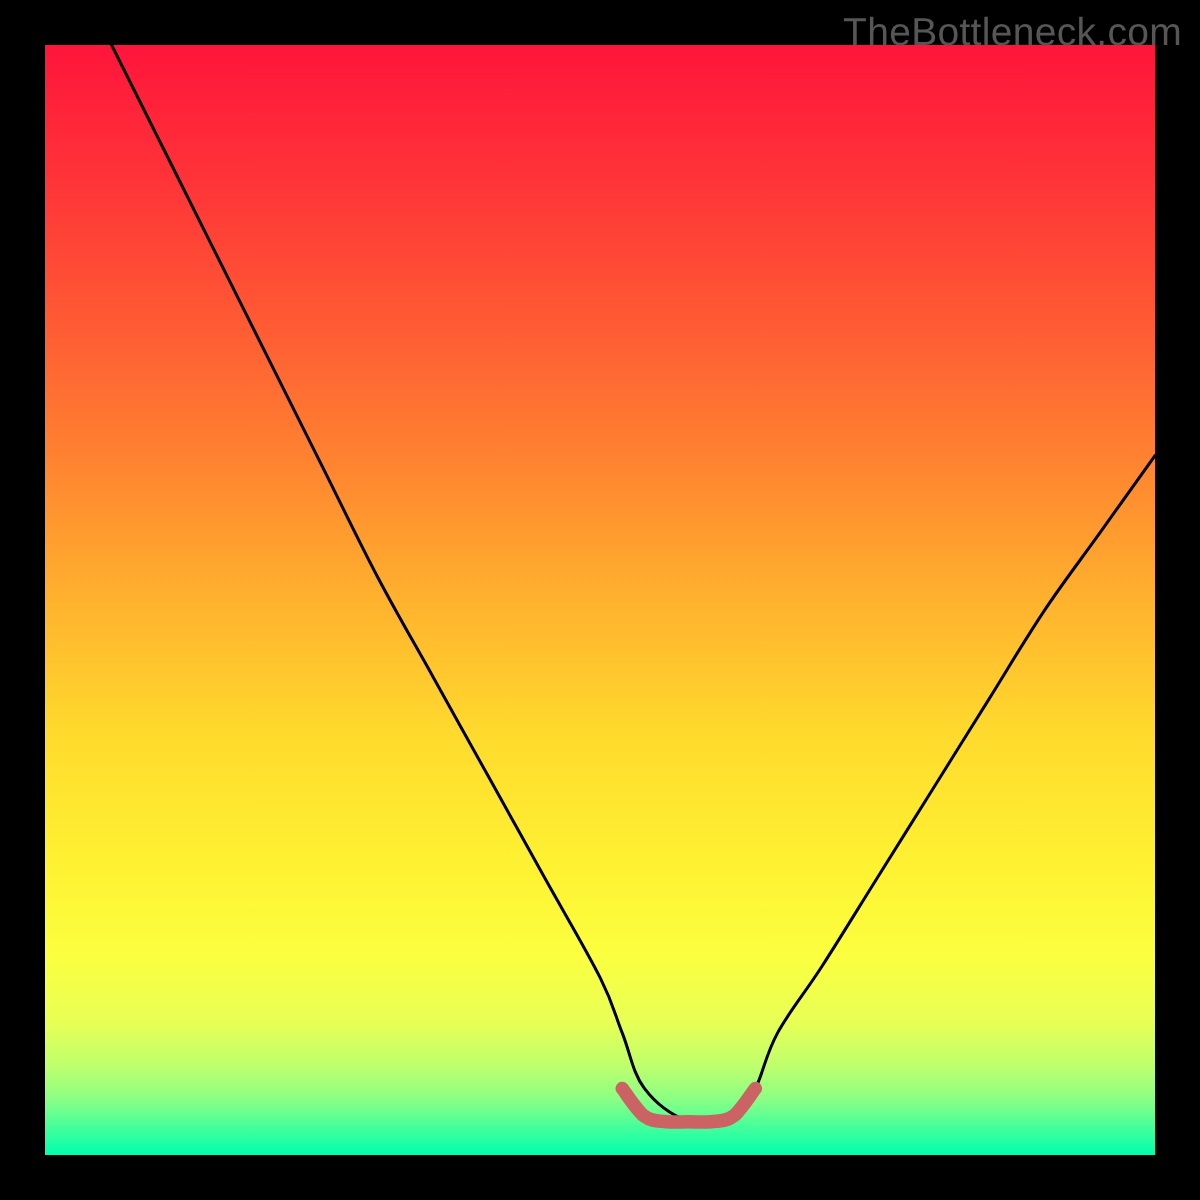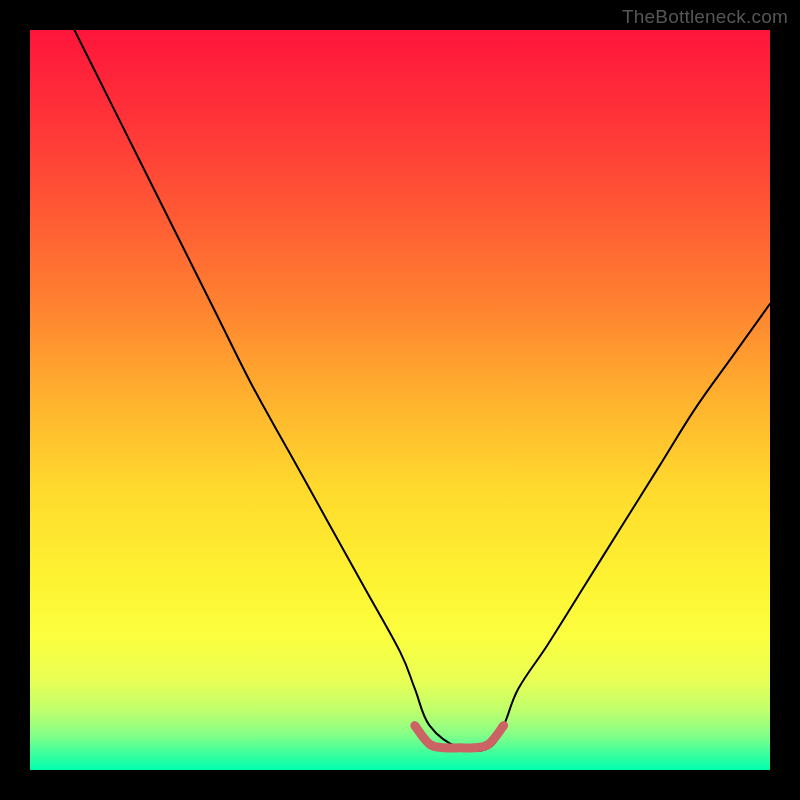--- a/index.html
+++ b/index.html
@@ -8,21 +8,21 @@
     position: relative;
     width: 800px;
     height: 800px;
     background: #000;
   }
   .watermark {
     position: absolute;
     top: 6px;
     right: 12px;
     font-family: Arial, Helvetica, sans-serif;
-    font-size: 19px;
+    font-size: 26px;
     font-weight: 400;
     color: #565656;
     letter-spacing: 0.2px;
     z-index: 5;
   }
   .plot-area {
     position: absolute;
     left: 30px;
     top: 30px;
     width: 740px;

